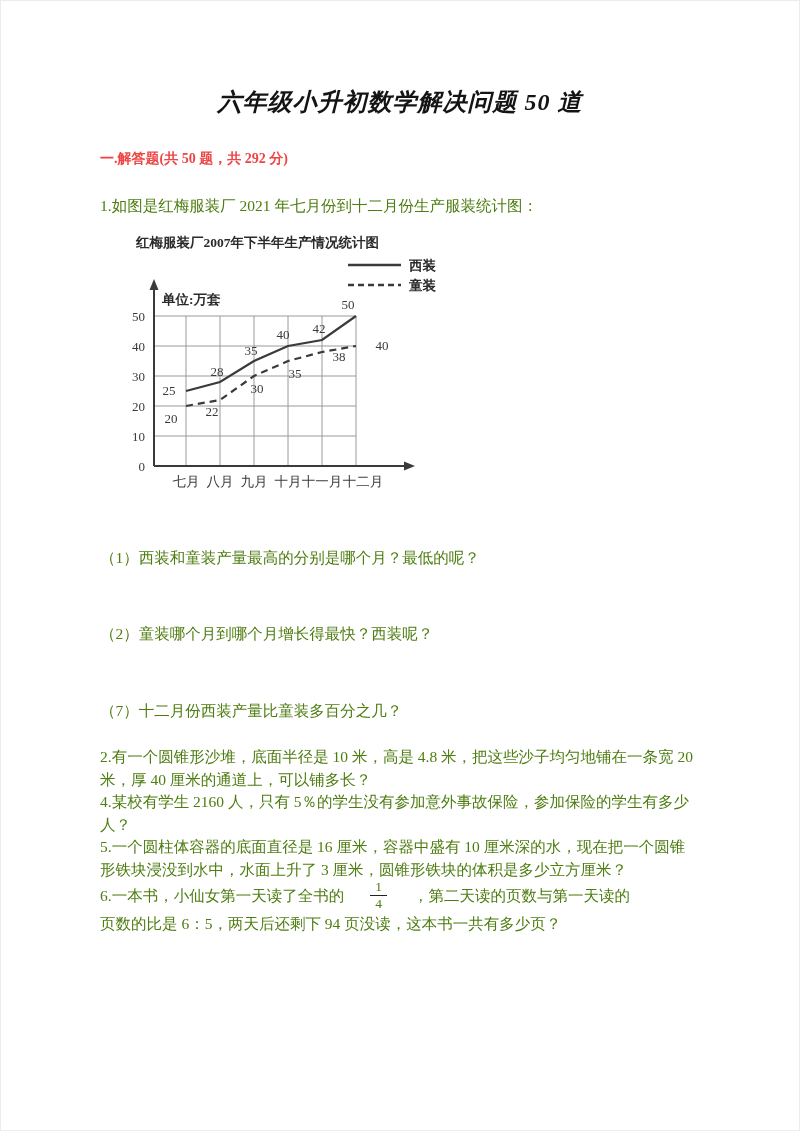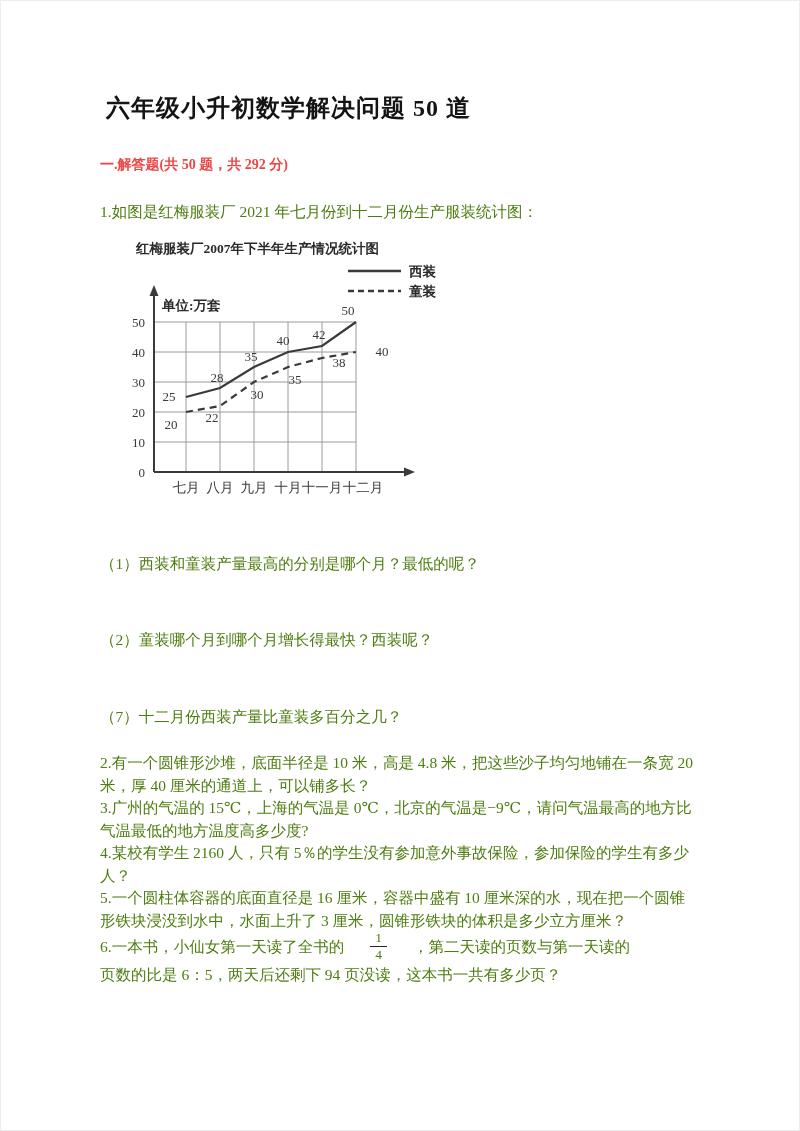--- a/index.html
+++ b/index.html
@@ -8,26 +8,27 @@
     width:800px;height:1131px;
     box-sizing:border-box;
     padding:86px 100px 0 100px;
     background:#ffffff;
     box-shadow:inset 0 0 0 1px #ececec;
     font-family:"Liberation Serif","DejaVu Serif",serif;
     color:#1f1f1f;
     overflow:hidden;
   }
   .doc-title{
-    margin:6px;
-    text-align:left;
+    margin:0;
+    text-align:center;
     font-size:24px;
     font-weight:700;
     letter-spacing:1px;
     color:#141414;
+    font-style:italic;
   }
   .section-heading{
     margin-top:32px;
     font-size:14px;
     font-weight:700;
     color:#ef4444;
   }
   .q-text{
     margin:0;
     font-size:15.5px;
@@ -123,21 +124,20 @@
         <text x="299" y="58" font-size="13.5" font-weight="600" fill="#2b2b2b">童装</text>
       </svg>
   </figure>
 
   <p class="q-text subq">（1）西装和童装产量最高的分别是哪个月？最低的呢？</p>
   <p class="q-text subq">（2）童装哪个月到哪个月增长得最快？西装呢？</p>
   <p class="q-text subq">（7）十二月份西装产量比童装多百分之几？</p>
 
   <div class="questions-block">
     <p class="q-text">2.有一个圆锥形沙堆，底面半径是 10 米，高是 4.8 米，把这些沙子均匀地铺在一条宽 20 米，厚 40 厘米的通道上，可以铺多长？</p>
-    <p class="q-text">3.广州的气温的 15℃，上海的气温是 0℃，北京的气温是−9℃，请问气温最高的地方比气温最低的地方温度高多少度?</p>
     <p class="q-text">4.某校有学生 2160 人，只有 5％的学生没有参加意外事故保险，参加保险的学生有多少人？</p>
     <p class="q-text">5.一个圆柱体容器的底面直径是 16 厘米，容器中盛有 10 厘米深的水，现在把一个圆锥形铁块浸没到水中，水面上升了 3 厘米，圆锥形铁块的体积是多少立方厘米？</p>
     <p class="q-text q6-line">
       <span>6.一本书，小仙女第一天读了全书的</span><span class="fraction"><span class="frac-num">1</span><span class="frac-den">4</span></span><span>，第二天读的页数与第一天读的</span>
     </p>
     <p class="q-text q6-line2">页数的比是 6：5，两天后还剩下 94 页没读，这本书一共有多少页？</p>
   </div>
 
 </div>
 

